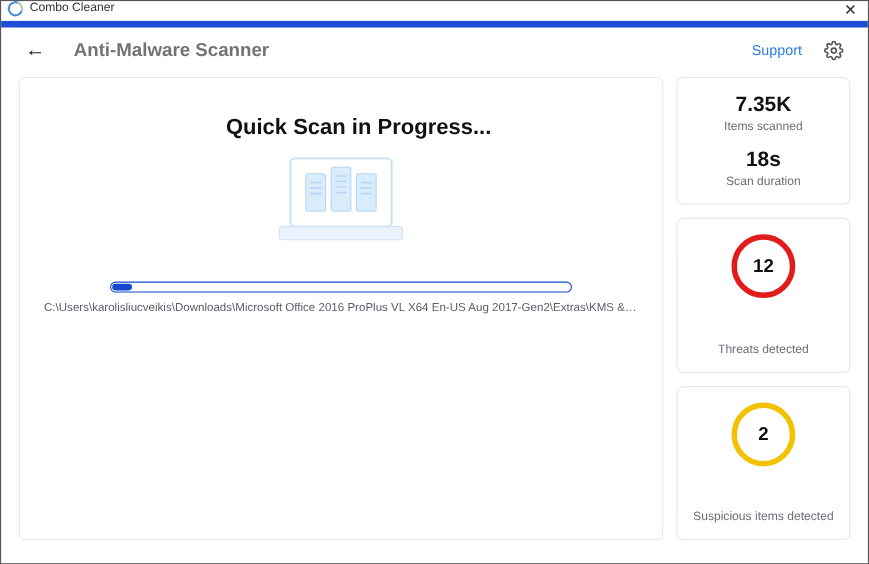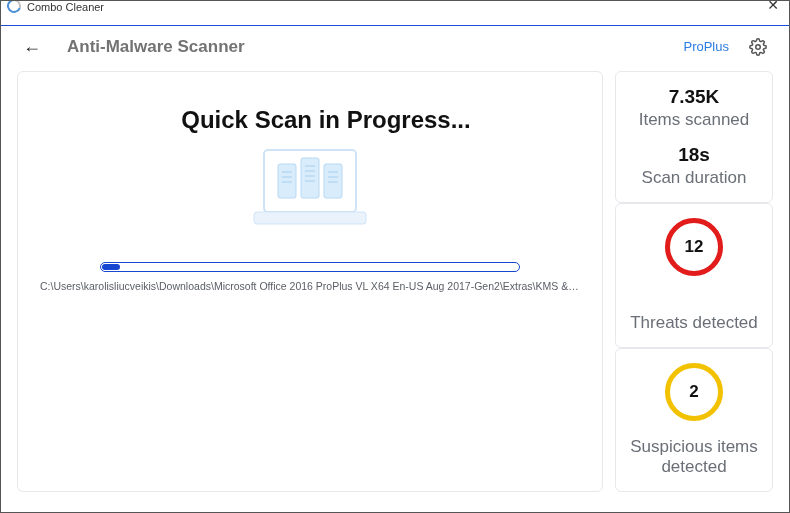--- a/index.html
+++ b/index.html
@@ -7,23 +7,23 @@
     font-family: "Segoe UI", Arial, sans-serif;
     background: #fff;
     width: 790px;
     height: 513px;
     overflow: hidden;
     border: 1px solid #555;
   }
   .titlebar {
     height: 24px;
     display: flex;
-    align-items: flex-end;
-    padding: 12px 6px;
-    border-bottom: 1px solid #1d4ed8;
+    align-items: flex-start;
+    padding: 0 6px;
+    border-bottom: 6px solid #1d4ed8;
     font-size: 11px;
     color: #333;
   }
   .titlebar .logo {
     width: 14px; height: 14px; margin-right: 6px;
     border: 2px solid #4a90d9;
     border-right-color: #c0c0c0;
     border-radius: 50%;
     transform: rotate(-25deg);
   }
@@ -52,21 +52,21 @@
   .main-card {
     flex: 1;
     border: 1px solid #e6e8eb;
     border-radius: 6px;
     padding: 34px 22px 20px 22px;
     text-align: center;
     display: flex;
     flex-direction: column;
     align-items: center;
   }
-  .scan-title { font-size: 24px; font-weight: 700; color: #111; margin-bottom: 10px; margin-left: 32px; }
+  .scan-title { font-size: 20px; font-weight: 700; color: #111; margin-bottom: 10px; margin-left: 32px; }
   .scan-sub { font-size: 11px; color: #7a7f87; line-height: 1.5; max-width: 300px; margin-bottom: 24px; }
 
   .illus { width: 120px; height: 88px; margin-bottom: 30px; }
 
   .progress-track {
     width: 420px; height: 10px;
     border: 1.5px solid #1746d1;
     border-radius: 999px;
     position: relative;
     background: #fff;
@@ -92,33 +92,34 @@
     background: #fff;
     font-size: 13px;
     padding: 6px 18px;
     border-radius: 4px;
   }
 
   .side {
     width: 164px;
     display: flex;
     flex-direction: column;
+    gap: 12px;
   }
   .side-card {
     border: 1px solid #e6e8eb;
     border-radius: 6px;
     padding: 14px 6px;
     text-align: center;
     display: flex;
     flex-direction: column;
     align-items: center;
     justify-content: center;
   }
   .stat-big { font-size: 19px; font-weight: 700; color: #111; }
-  .stat-label { font-size: 17px; color: #6a6f77; margin-top: 2px; }
+  .stat-label { font-size: 11px; color: #6a6f77; margin-top: 2px; }
   .stat-block + .stat-block { margin-top: 14px; }
 
   .ring {
     width: 58px; height: 58px; border-radius: 50%;
     display: flex; align-items: center; justify-content: center;
     margin-bottom: 12px;
     font-size: 17px; font-weight: 700; color: #111;
   }
   .ring.red { border: 5px solid #e21b1b; }
   .ring.yellow { border: 5px solid #f2c200; }
@@ -131,21 +132,21 @@
   <span class="logo"></span>
   <span>Combo Cleaner</span>
   <span class="spacer"></span>
   <span class="close-x">✕</span>
 </div>
 
 <div class="header">
   <span class="back-arrow">←</span>
   <span class="header-title">Anti-Malware Scanner</span>
   <span class="header-spacer"></span>
-  <span class="support-link">ProPlus</span>
+  <span class="support-link">Support</span>
   <span class="gear">
     <svg width="18" height="18" viewBox="0 0 24 24" fill="none" stroke="#555" stroke-width="2">
       <circle cx="12" cy="12" r="3"></circle>
       <path d="M19.4 15a1.7 1.7 0 0 0 .34 1.87l.06.06a2 2 0 1 1-2.83 2.83l-.06-.06a1.7 1.7 0 0 0-1.87-.34 1.7 1.7 0 0 0-1 1.56V21a2 2 0 0 1-4 0v-.09a1.7 1.7 0 0 0-1.11-1.56 1.7 1.7 0 0 0-1.87.34l-.06.06a2 2 0 1 1-2.83-2.83l.06-.06a1.7 1.7 0 0 0 .34-1.87 1.7 1.7 0 0 0-1.56-1H3a2 2 0 0 1 0-4h.09a1.7 1.7 0 0 0 1.56-1.11 1.7 1.7 0 0 0-.34-1.87l-.06-.06a2 2 0 1 1 2.83-2.83l.06.06a1.7 1.7 0 0 0 1.87.34H9a1.7 1.7 0 0 0 1-1.56V3a2 2 0 0 1 4 0v.09a1.7 1.7 0 0 0 1 1.56 1.7 1.7 0 0 0 1.87-.34l.06-.06a2 2 0 1 1 2.83 2.83l-.06.06a1.7 1.7 0 0 0-.34 1.87V9a1.7 1.7 0 0 0 1.56 1H21a2 2 0 0 1 0 4h-.09a1.7 1.7 0 0 0-1.56 1z"></path>
     </svg>
   </span>
 </div>
 
 <div class="content">
   <div class="main-card">

